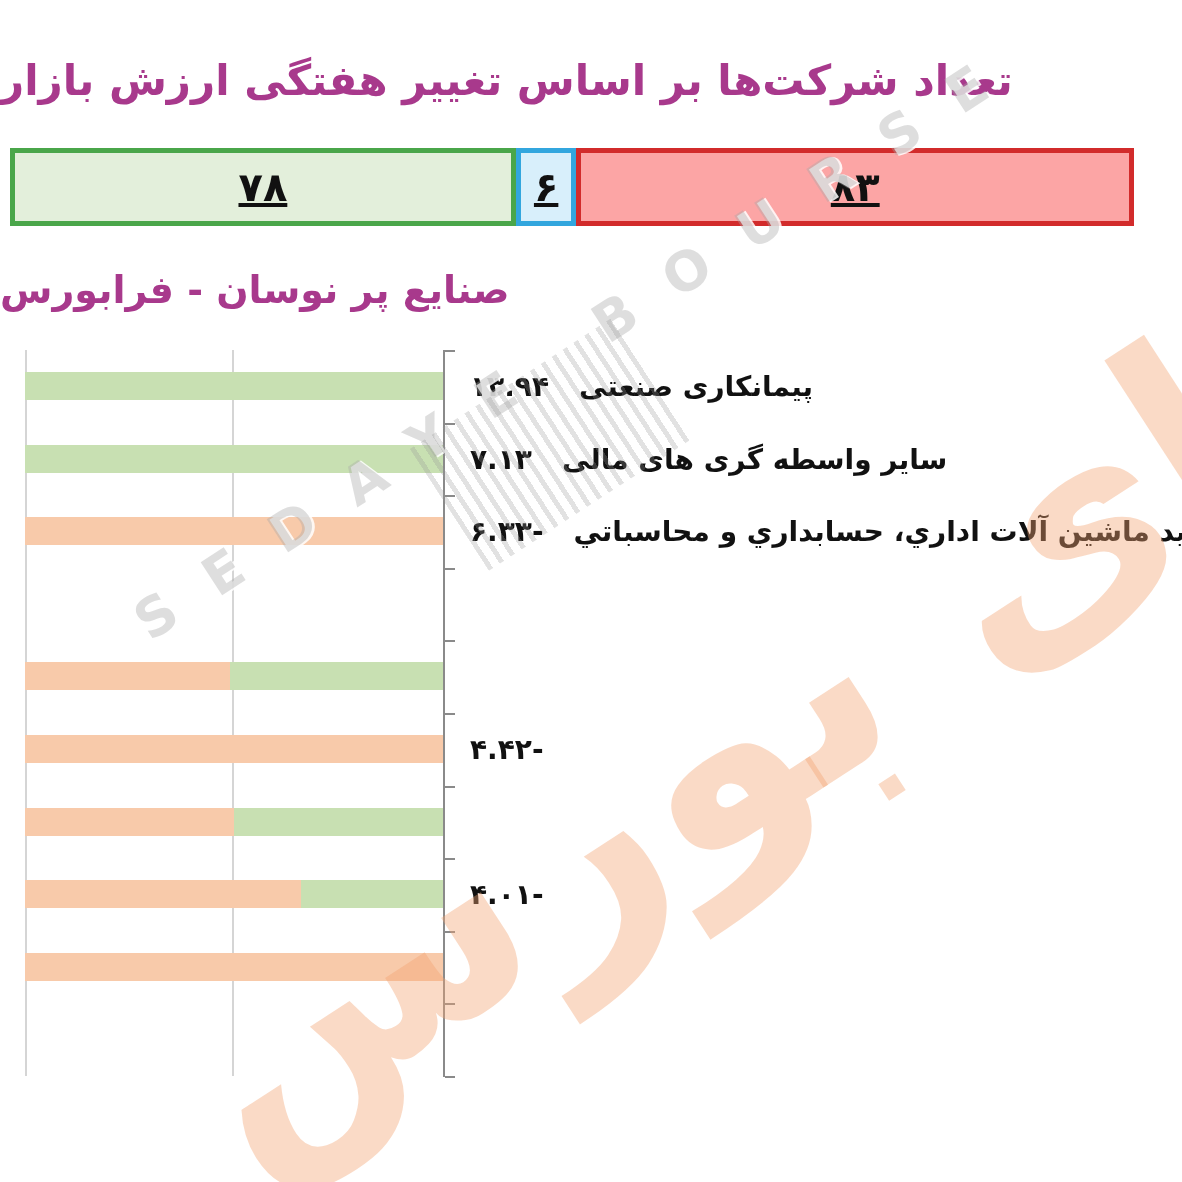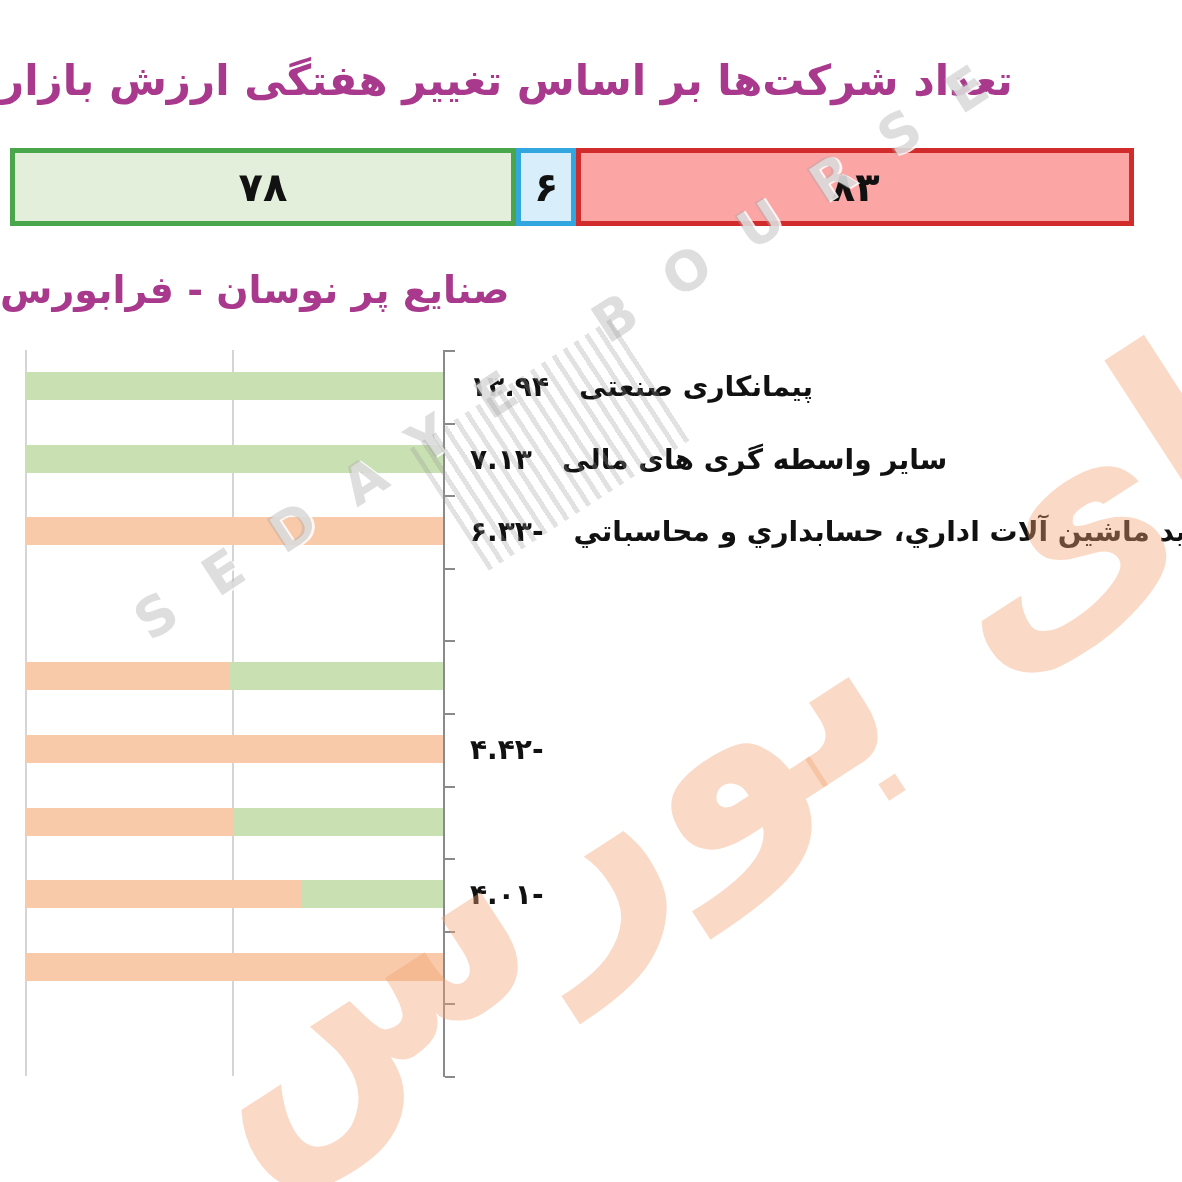--- a/index.html
+++ b/index.html
@@ -8,21 +8,21 @@
     font-family:"DejaVu Sans","Liberation Sans",sans-serif;color:#111;
   }
   .title{
     position:absolute;top:56px;left:0;width:100%;text-align:left;
     font-size:42px;font-weight:bold;color:#A8398C;direction:rtl;z-index:2;
   }
   .subtitle{
     position:absolute;top:268px;left:0;width:100%;text-align:left;
     font-size:38px;font-weight:bold;color:#A8398C;direction:rtl;z-index:2;
   }
-  .counts{position:absolute;top:148px;left:10px;width:1124px;height:78px;display:flex;z-index:2;}
+  .counts{position:absolute;top:148px;left:10px;width:1124px;height:78px;display:flex;z-index:2;text-decoration:underline;}
   .count-seg{
     box-sizing:border-box;border:5px solid;display:flex;align-items:center;justify-content:center;
     font-size:40px;font-weight:bold;color:#111;
   }
   .seg-up{width:45%;border-color:#4AA64A;background:#E3EFDB;}
   .seg-flat{width:5.4%;border-color:#32A6DE;background:#D8EFFB;}
   .seg-down{flex:1;border-color:#D22B2B;background:#fca5a5;}
 
   .chart{position:absolute;left:25px;top:350px;width:1157px;height:726px;z-index:1;}
   .gridline{position:absolute;top:0;height:726px;width:2px;background:#D5D5D5;}

